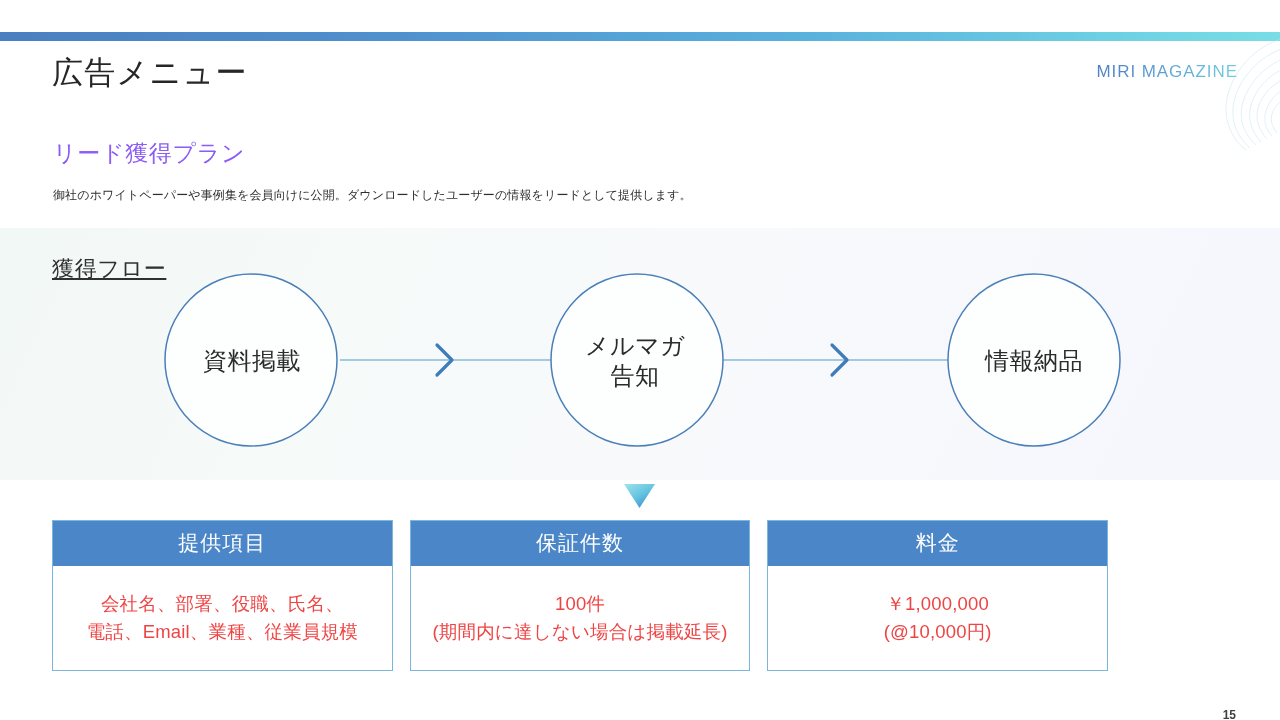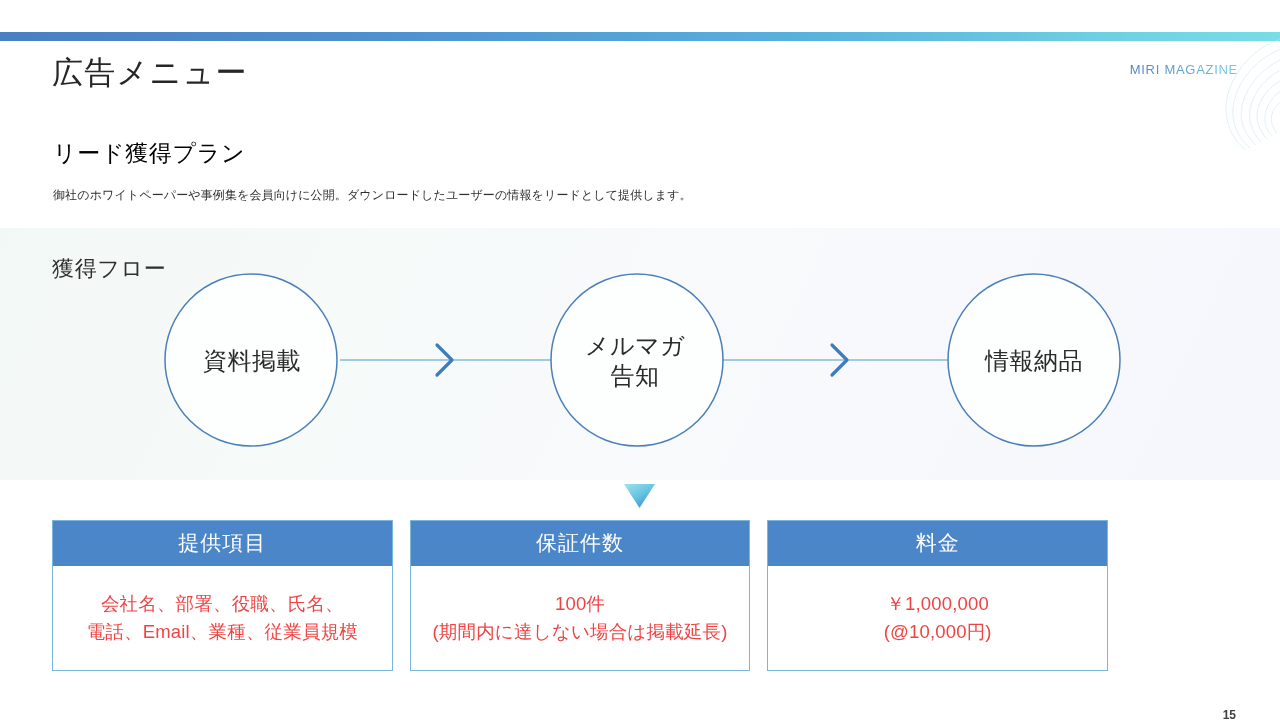--- a/index.html
+++ b/index.html
@@ -47,39 +47,39 @@
     top: 20px;
     font-size: 31px;
     font-weight: 500;
     letter-spacing: 0.04em;
     color: #262626;
   }
   .brand {
     position: absolute;
     right: 42px;
     top: 30px;
-    font-size: 13px;
+    font-size: 17px;
     letter-spacing: 0.055em;
     font-weight: 500;
     background: linear-gradient(90deg, #4f7fc0 0%, #5b9ed3 45%, #74cfe0 100%);
     -webkit-background-clip: text;
     background-clip: text;
     color: transparent;
     -webkit-text-fill-color: transparent;
   }
 
   
   .plan-title {
     position: absolute;
     left: 53px;
     top: 106px;
     font-size: 23px;
     font-weight: 400;
     letter-spacing: 0.03em;
-    color: #000000;
+    color: #8b5cf6;
   }
   .plan-desc {
     position: absolute;
     left: 53px;
     top: 155px;
     font-size: 12px;
     font-weight: 400;
     letter-spacing: 0.01em;
     color: #2e2e2e;
     white-space: nowrap;
@@ -95,20 +95,21 @@
     background: linear-gradient(115deg, #f2f8f6 0%, #f6faf9 28%, #f8f9fc 62%, #f6f7fd 100%);
   }
   .flow-label {
     position: absolute;
     left: 52px;
     top: 222px;
     font-size: 22px;
     font-weight: 400;
     letter-spacing: 0.03em;
     color: #303030;
+    text-decoration: underline;
   }
 
   .flow-svg {
     position: absolute;
     left: 0;
     top: 196px;
     width: 1280px;
     height: 252px;
   }
   .node-label {

